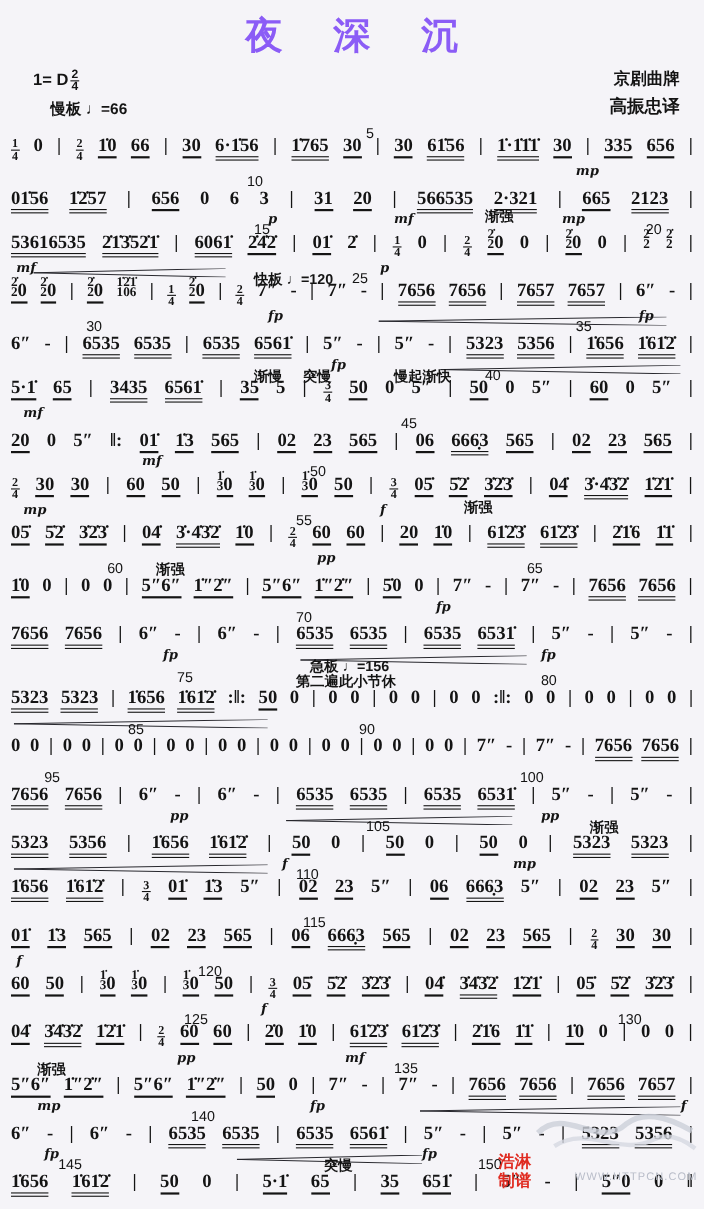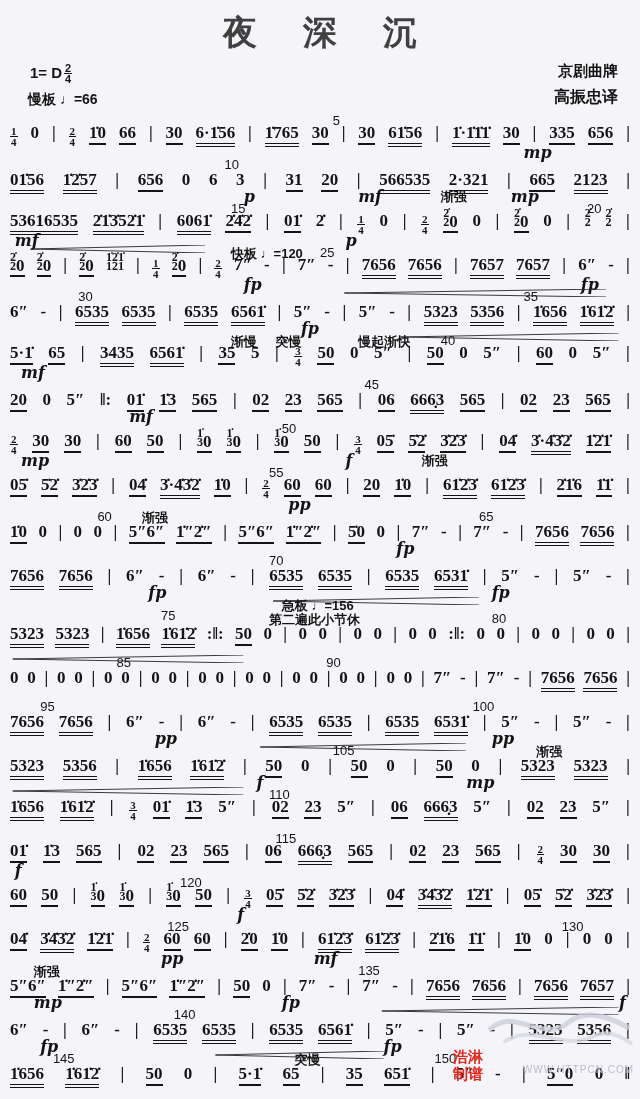--- a/index.html
+++ b/index.html
@@ -1,23 +1,23 @@
 <!DOCTYPE html>
 <html><head>
 <meta charset="utf-8">
 <style>
   html,body{margin:0;padding:0;}
   body{width:640px;height:1099px;background:#f5f4f8;color:#141414;position:relative;overflow:hidden;
        font-family:"Liberation Sans","DejaVu Sans",sans-serif;}
-  .title{text-align:center;font-size:34px;font-weight:bold;color:#404040;letter-spacing:46px;padding-left:46px;padding-top:10px;}
+  .title{text-align:center;font-size:34px;font-weight:bold;color:#8b5cf6;letter-spacing:46px;padding-left:46px;padding-top:10px;}
   .info{position:relative;height:27px;font-size:15px;font-weight:bold;margin-top:4px;}
   .key{position:absolute;left:30px;top:2px;display:flex;align-items:center;gap:2px;}
   .sub{position:absolute;left:0;right:0;text-align:center;top:4px;}
   .credit1{position:absolute;right:22px;top:2px;}
-  .tempo-row{position:relative;height:22px;font-size:14px;font-weight:bold;}
+  .tempo-row{position:relative;height:22px;font-size:14px;font-weight:bold;margin-left:18px;}
   .tempo{position:absolute;left:28px;top:4px;}
   .credit2{position:absolute;right:22px;top:0;font-size:16px;}
   .score{padding:2px 2px 0;}
   .system{position:relative;height:44px;}
   .system.tall{height:58px;}
   .notes{position:absolute;left:8px;right:8px;bottom:5px;display:flex;justify-content:space-between;align-items:baseline;
          font-family:"Liberation Serif","DejaVu Serif",serif;font-weight:bold;font-size:17px;white-space:nowrap;}
   .grp{display:inline-block;line-height:1.05;}
   .b1{border-bottom:2px solid #141414;padding-bottom:1px;}
   .b2{border-bottom:4px double #141414;padding-bottom:1px;}
@@ -25,21 +25,21 @@
   .bar.heavy{letter-spacing:0px;}
   .dash{font-weight:bold;}
   .ts{display:inline-flex;flex-direction:column;align-items:center;font-size:11px;line-height:10px;transform:translateY(-3px);font-weight:bold;}
   .ts .tnum{border-bottom:1px solid #141414;padding:0 1px;}
   .ts.hdr{display:inline-flex;transform:translateY(1px);font-size:11px;}
   .stack{display:inline-block;text-align:center;font-size:12px;line-height:9.5px;font-weight:bold;}
   .stack span{display:block;}
   .ann{position:absolute;white-space:nowrap;}
   .mnum{font-size:13px;font-weight:normal;}
   .expr{font-size:13px;font-weight:bold;}
-  .dyn{font-family:"DejaVu Serif","Liberation Serif",serif;font-style:italic;font-weight:bold;font-size:16px;}
+  .dyn{font-family:"DejaVu Serif","Liberation Serif",serif;font-style:italic;font-weight:bold;font-size:12px;}
   .hairpin{position:absolute;height:8px;}
   .stamp{position:absolute;left:453px;top:1048px;color:#e02a20;font-weight:bold;font-size:15px;line-height:17px;text-align:center;}
   .watermark{position:absolute;right:6px;top:1000px;width:160px;text-align:right;color:#bfc3cf;}
   .wm-text{font-size:10px;letter-spacing:1px;color:#b9bdc9;}
   .wm-swirl{opacity:.8;}
 </style>
 </head>
 <body>
 
 <div class="title">夜深沉</div>
@@ -166,21 +166,21 @@
       <span class="ann dyn" style="left: 38%; bottom: -7px;">fp</span>
       <span class="ann dyn" style="left: 91%; bottom: -7px;">fp</span>
       <span class="hairpin" style="left: 53%; width: 42%; bottom: -4px;"><svg width="100%" height="8" viewBox="0 0 100 8" preserveAspectRatio="none">
           <path d="M100 0 L2 4 L100 8" fill="none" stroke="#24242a" stroke-width="0.9" vector-effect="non-scaling-stroke"></path>
         </svg></span>
       <div class="notes">
         <span class="grp b1"><span class="stack"><span>2̇</span><span>2</span></span>0</span>
         <span class="grp b1"><span class="stack"><span>2̇</span><span>2</span></span>0</span>
         <span class="bar">|</span>
         <span class="grp b1"><span class="stack"><span>2̇</span><span>2</span></span>0</span>
-        <span class="grp"><span class="stack"><span>1̇2̇1̇</span><span>121</span></span></span>
+        <span class="grp"><span class="stack"><span>1̇2̇1̇</span><span>106</span></span></span>
         <span class="bar">|</span>
         <span class="ts">
           <span class="tnum">1</span>
           <span>4</span>
         </span>
         <span class="grp b1"><span class="stack"><span>2̇</span><span>2</span></span>0</span>
         <span class="bar">|</span>
         <span class="ts">
           <span class="tnum">2</span>
           <span>4</span>

